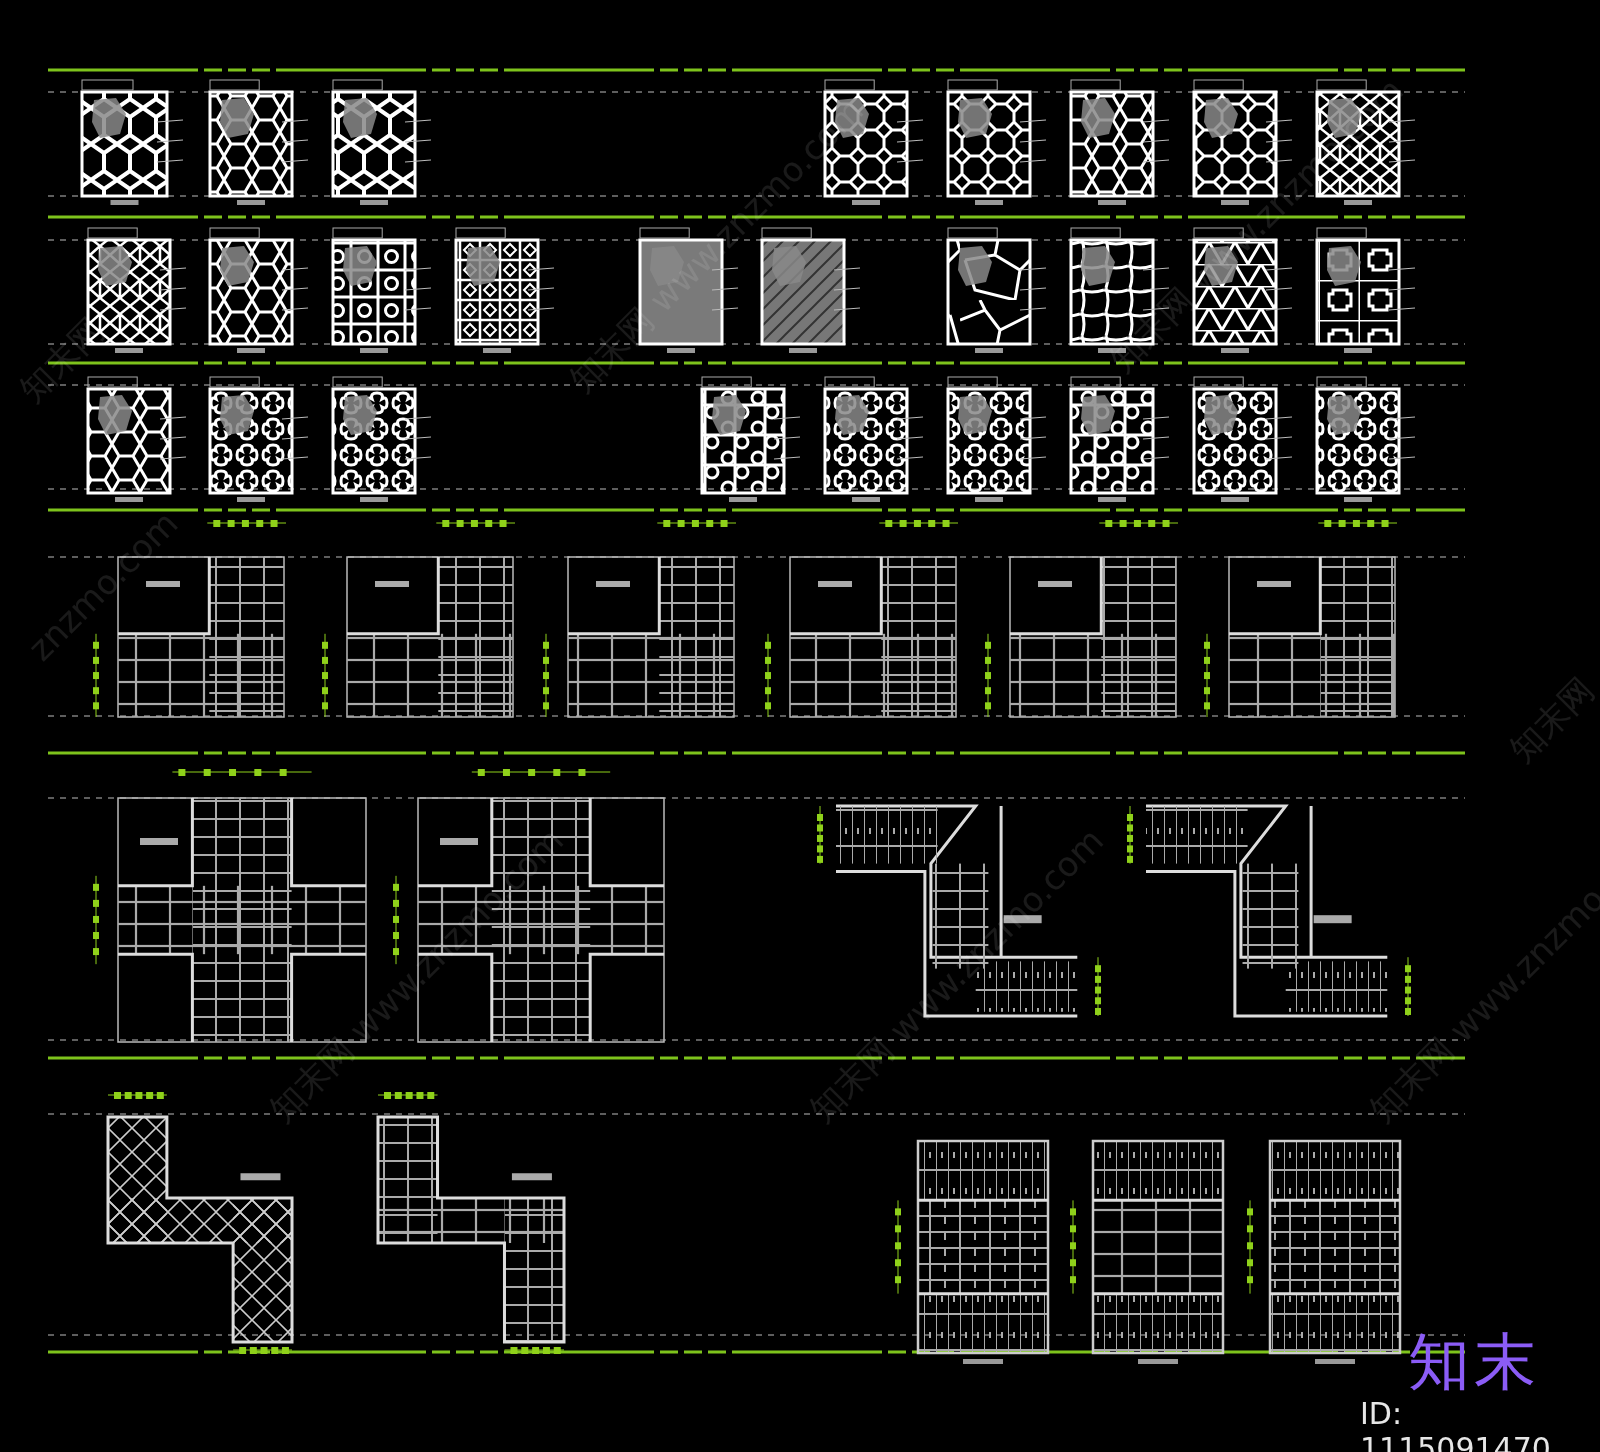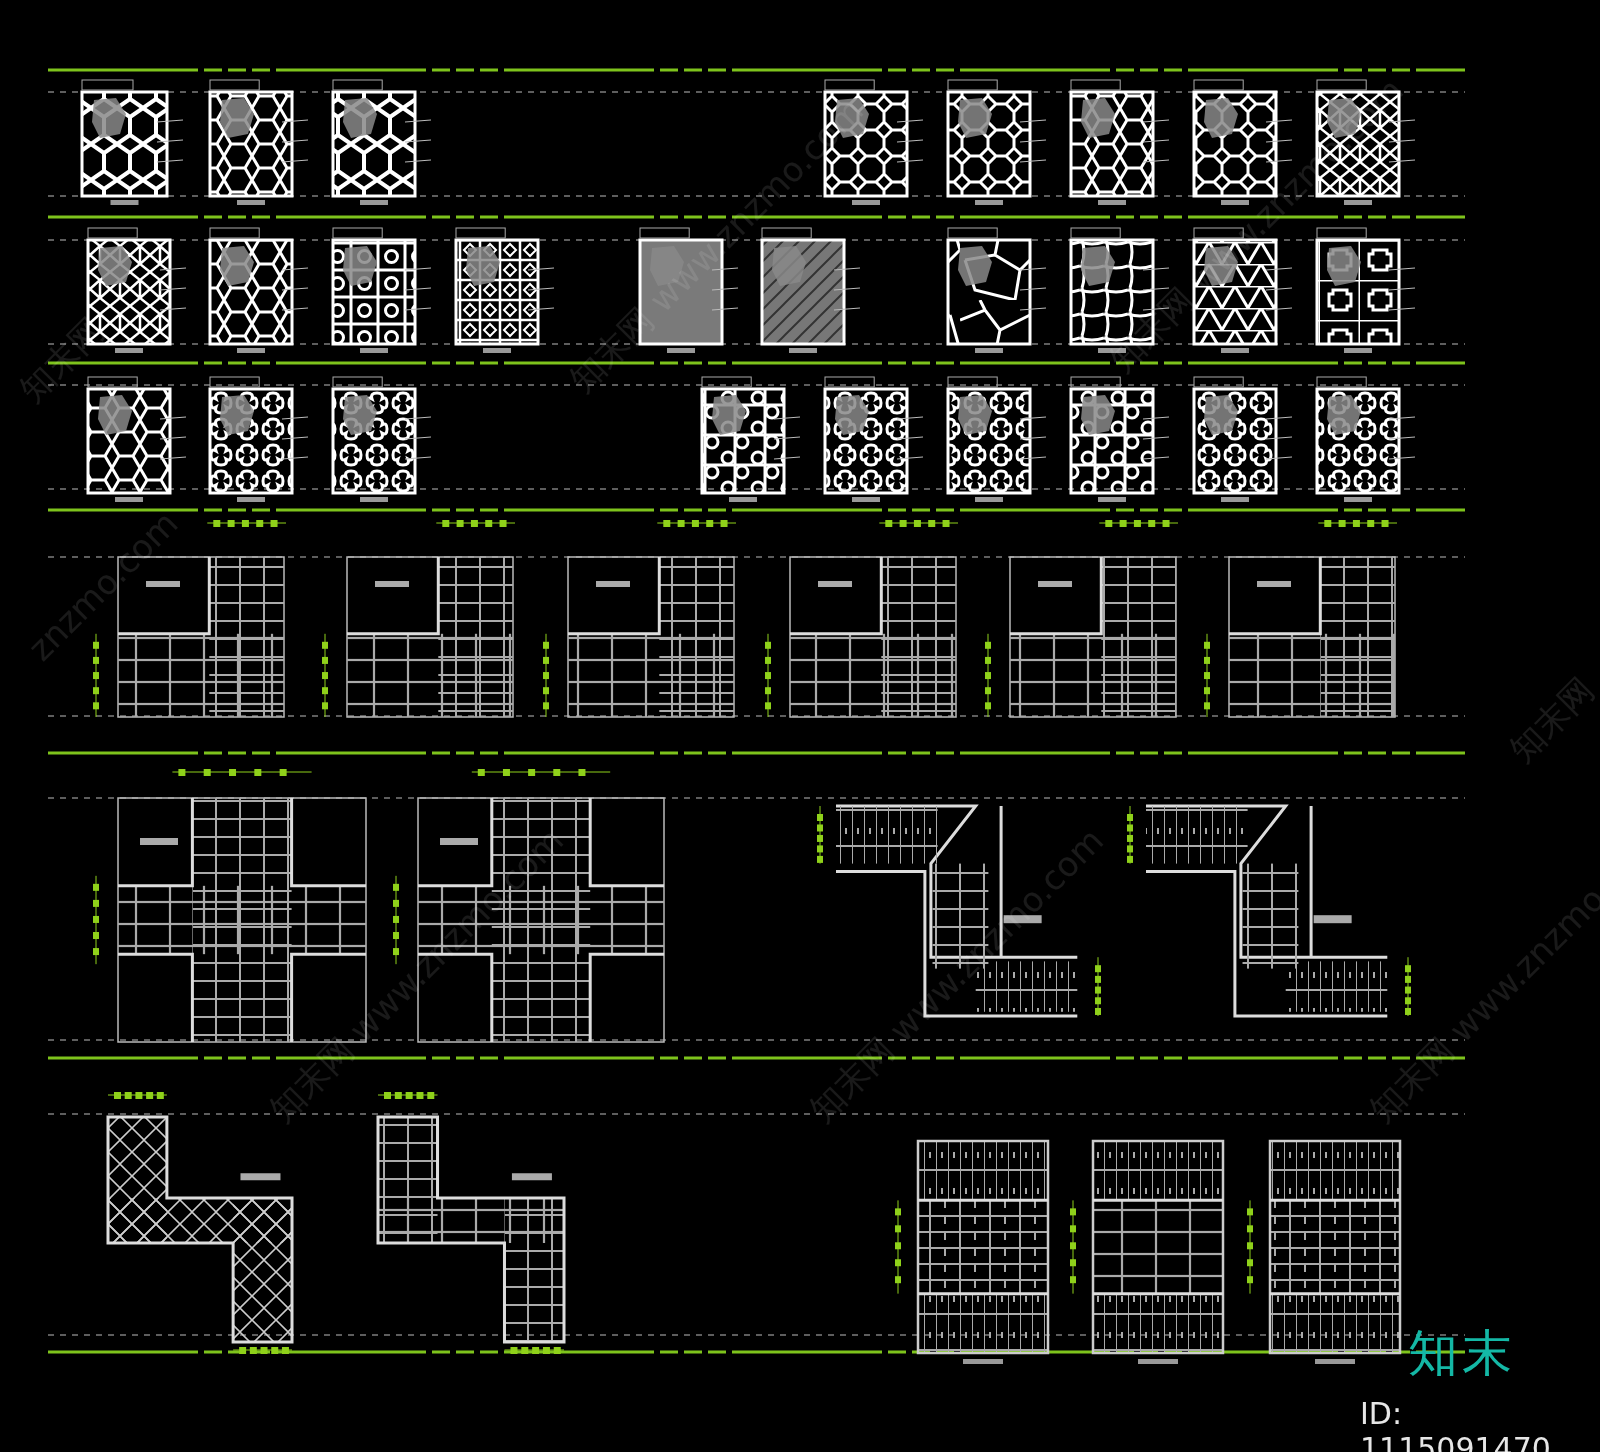--- a/index.html
+++ b/index.html
@@ -1,19 +1,19 @@
 <!DOCTYPE html>
 <html><head>
 <meta charset="utf-8">
 <style>
   html,body{margin:0;padding:0;background:#000;}
   body{width:1600px;height:1452px;position:relative;overflow:hidden;font-family:"DejaVu Sans",sans-serif;}
   #canvas{position:absolute;left:0;top:0;}
   .wm{position:absolute;color:rgba(255,255,255,0.10);font-size:34px;white-space:nowrap;transform:rotate(-45deg);transform-origin:left top;pointer-events:none;font-family:"DejaVu Sans",sans-serif;}
-  #brand{position:absolute;left:1408px;top:1320px;color:#14b8a6;font-size:50px;letter-spacing:4px;font-family:Liberation Mono, monospace;}
+  #brand{position:absolute;left:1408px;top:1320px;color:#8b5cf6;font-size:62px;letter-spacing:4px;font-family:Liberation Mono, monospace;}
   #imgid{position:absolute;left:1360px;top:1396px;color:#e6e6e6;font-size:30px;font-family:"DejaVu Sans",sans-serif;}
 </style>
 </head>
 <body>
 
 <svg id="canvas" width="1600" height="1452" viewBox="0 0 1600 1452" xmlns="http://www.w3.org/2000/svg">
   <defs>
     <pattern id="hex" width="28" height="24" patternUnits="userSpaceOnUse">
       <path d="M7 0 L21 0 L28 12 L21 24 L7 24 L0 12 Z" fill="none" stroke="#fff" stroke-width="3"></path>
     </pattern>

